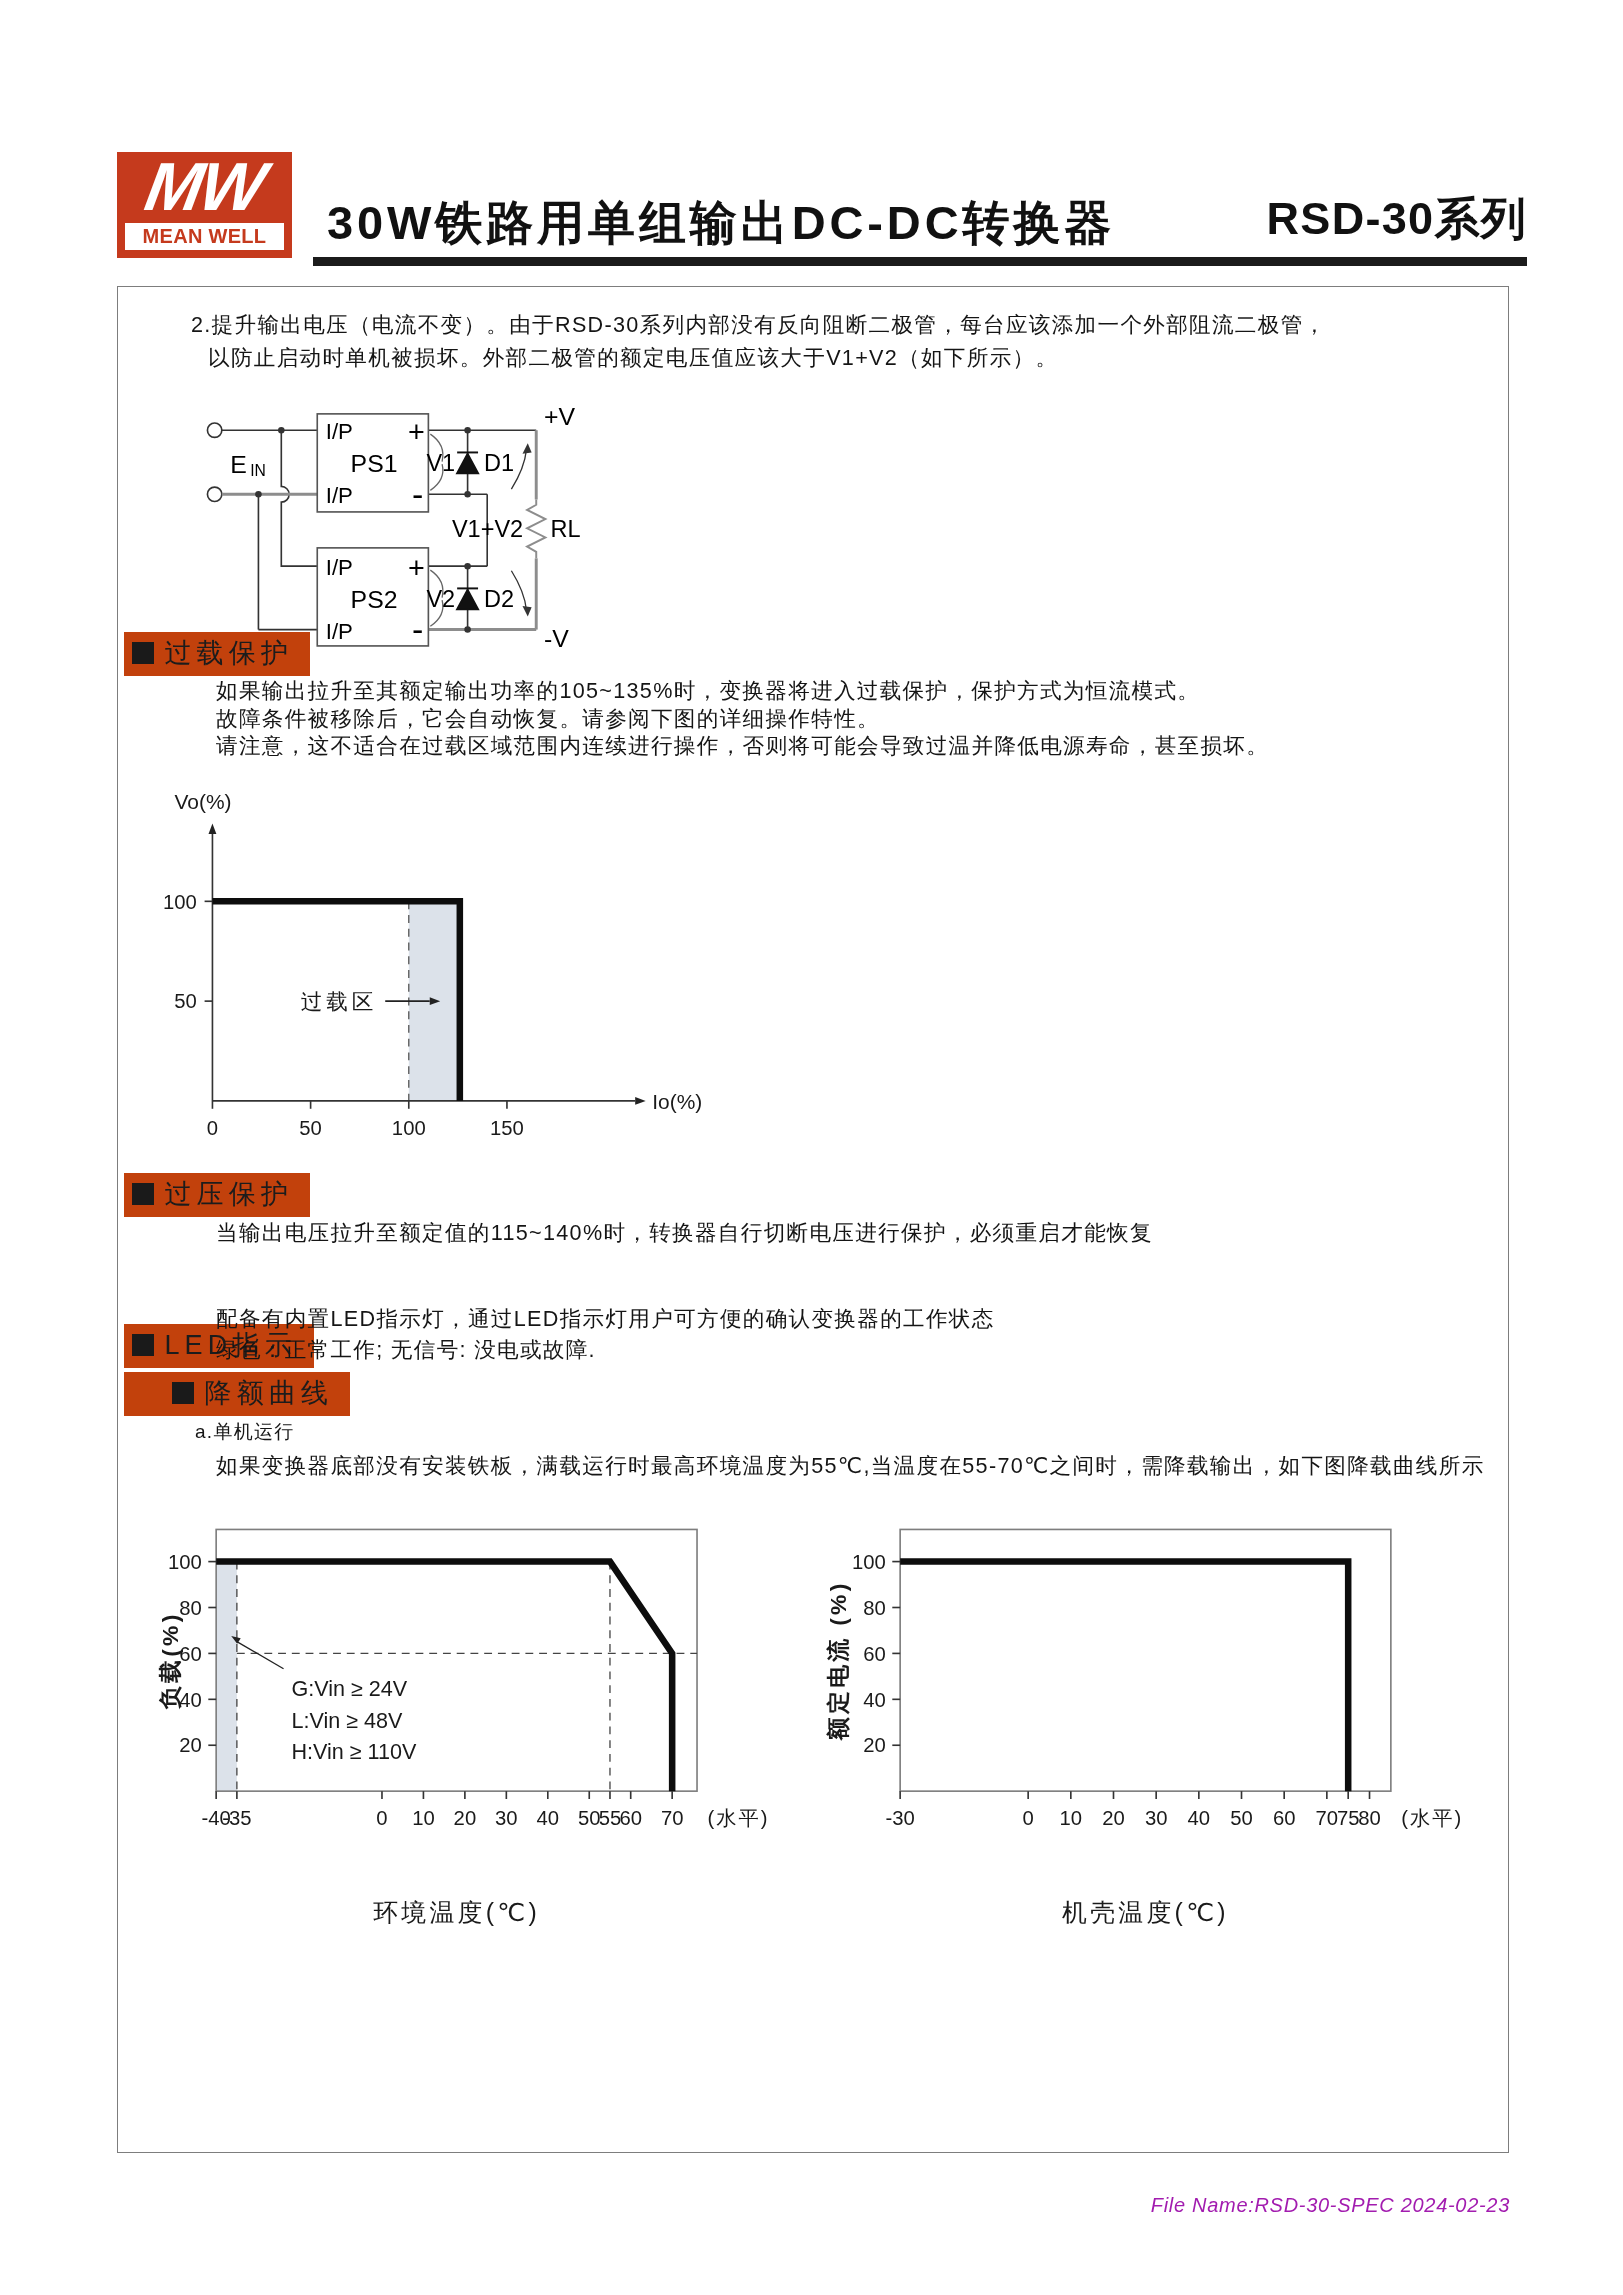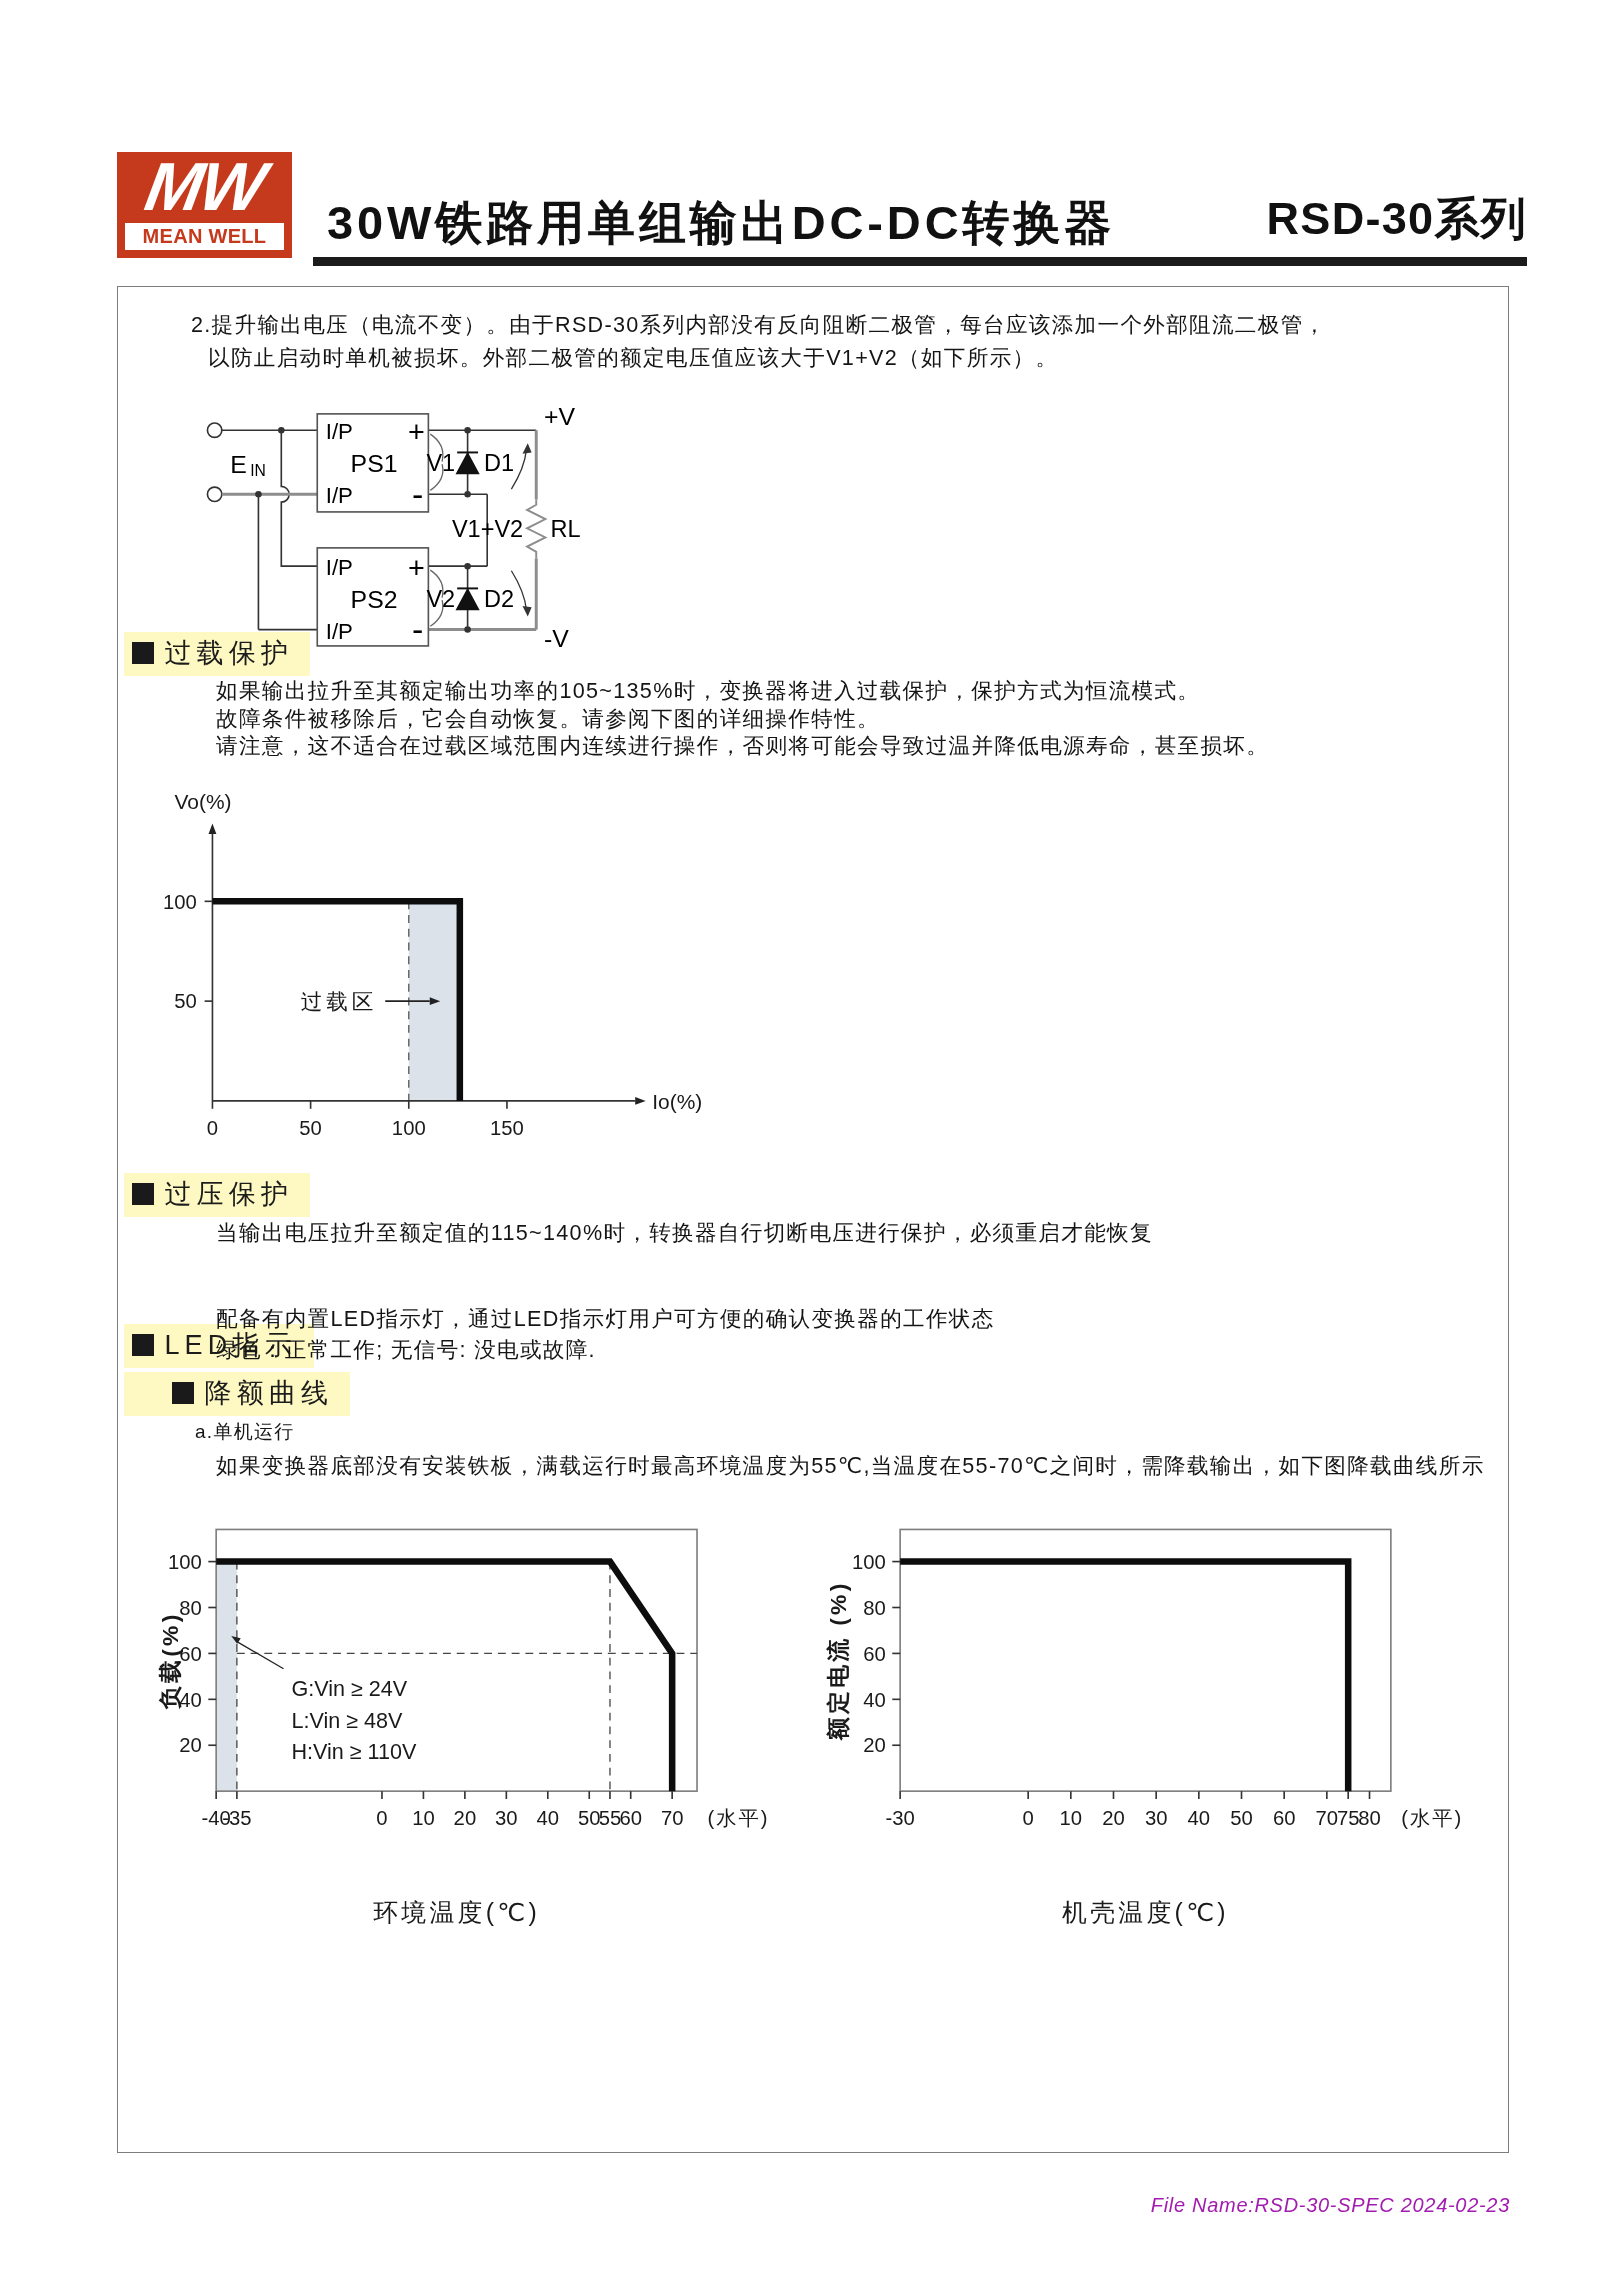--- a/index.html
+++ b/index.html
@@ -15,21 +15,21 @@
              text-align:center;padding:2px 0 2.6px 0;letter-spacing:0.3px;}
   .title-cn{left:327px;top:192px;font-size:47px;font-weight:bold;letter-spacing:3.9px;white-space:nowrap;text-align:right;}
   .title-series{left:1159px;top:189px;width:368px;text-align:right;font-size:45px;font-weight:bold;letter-spacing:1.3px;white-space:nowrap;}
   .header-rule{left:313px;top:257px;width:1214px;height:8.5px;background:#1b1b1b;}
 
   .content-box{left:117px;top:286px;width:1390px;height:1865px;border:1.3px solid #7d7d7d;background:#fff;}
 
   .body-text{font-size:21.6px;line-height:33px;letter-spacing:1.3px;color:#151515;white-space:nowrap;}
   .indent2{padding-left:17px;}
 
-  .section-heading{display:inline-flex;align-items:center;gap:10.5px;background:#fef9c3;
+  .section-heading{display:inline-flex;align-items:center;gap:10.5px;background:#c2410c;
                    padding:3.3px 17px 4.6px 7.9px;font-size:27px;letter-spacing:5.2px;color:#1c1c1c;white-space:nowrap;}
   .heading-bullet{width:22px;height:22px;background:#1a1a1a;flex:0 0 auto;}
 
   .sub-title{font-size:19px;letter-spacing:1.3px;color:#151515;white-space:nowrap;}
 
   .footer{right:113px;top:2194px;font-size:20px;font-style:italic;color:#a21caf;letter-spacing:0.7px;}
 
   svg text{font-family:"Liberation Sans","DejaVu Sans",sans-serif;}
 </style>
 </head>

